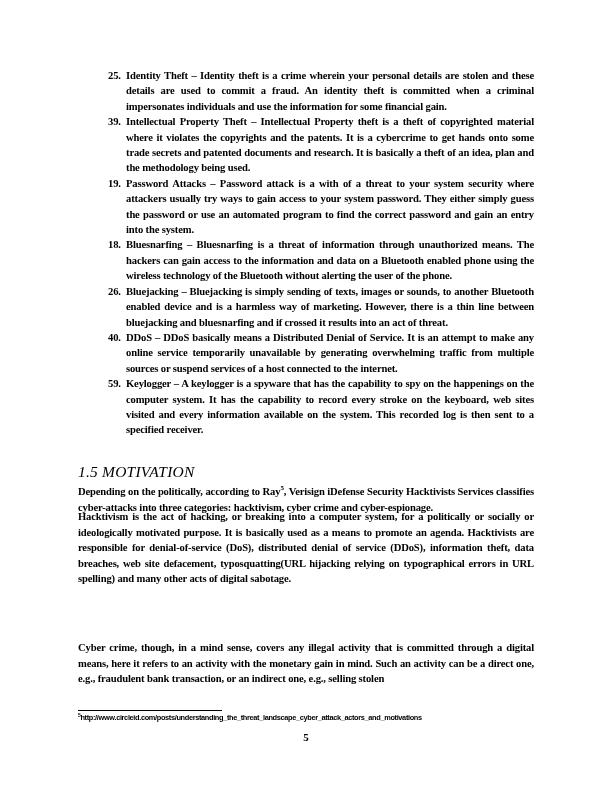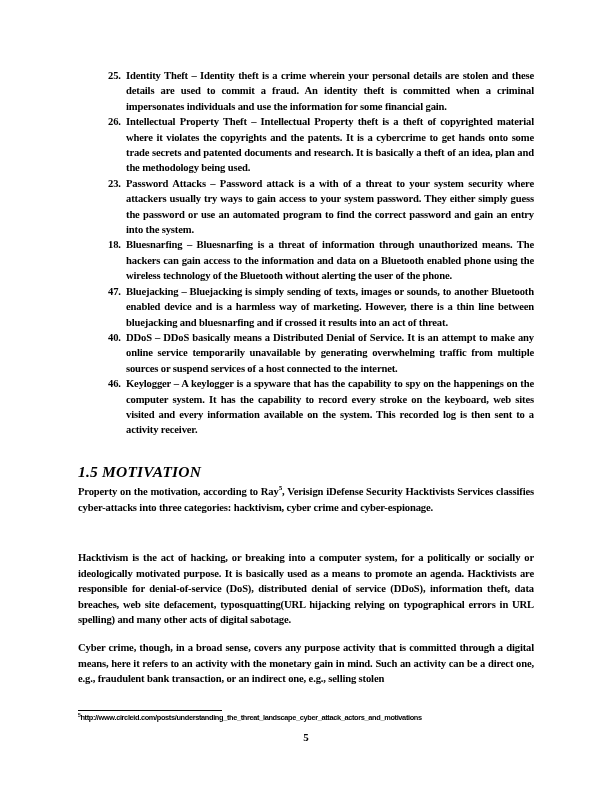--- a/index.html
+++ b/index.html
@@ -3,54 +3,54 @@
   <meta charset="utf-8">
   <style>
     html, body { margin: 0; padding: 0; background: #ffffff; }
     body { width: 612px; height: 792px; position: relative; overflow: hidden;
       font-family: "Liberation Serif", "DejaVu Serif", serif; color: #000; }
     .page { position: absolute; left: 0; top: 0; width: 612px; height: 792px; }
     .list { position: absolute; left: 108px; top: 68px; width: 426px; margin: 0; padding: 0; list-style: none; }
     .item { position: relative; padding-left: 18px; font-size: 10.6px; line-height: 15.4px;
       text-align: justify; font-weight: bold; letter-spacing: -0.15px; }
     .num { position: absolute; left: 0; top: 0; }
-    .heading { position: absolute; left: 78px; top: 463px; font-size: 15.5px; font-weight: bold;
+    .heading { position: absolute; left: 78px; top: 463px; font-size: 15.5px; font-weight: normal;
       font-style: italic; letter-spacing: 0.2px; }
     .para { position: absolute; left: 78px; width: 456px; font-size: 10.6px; line-height: 15.6px;
       text-align: justify; font-weight: bold; letter-spacing: -0.15px; }
     .p1 { top: 484px; }
-    .p2 { top: 550px; }
+    .p2 { top: 509px; }
     .p3 { top: 640px; }
     sup { font-size: 7px; line-height: 0; }
     .fn-rule { position: absolute; left: 78px; top: 710px; width: 144px; height: 1px; background: #000; }
     .footnote { position: absolute; left: 78px; top: 713px; width: 460px; font-family: "Liberation Sans", sans-serif;
       font-size: 7.4px; font-weight: bold; letter-spacing: -0.35px; white-space: nowrap; }
     .footnote sup { font-size: 5px; }
     .pagenum { position: absolute; left: 0; width: 612px; top: 731px; text-align: center; font-size: 11px; font-weight: bold; }
   </style>
 </head>
 <body>
 
 <div class="page">
 
   <ol class="list">
     <li class="item"><span class="num">25.</span><span>Identity Theft – Identity theft is a crime wherein your personal details are stolen and these details are used to commit a fraud.  An identity theft is committed when a criminal impersonates individuals and use the information for some financial gain.</span></li>
-    <li class="item"><span class="num">26.</span><span>Intellectual Property Theft – Intellectual Property theft is a theft of copyrighted material where it violates the copyrights and the patents.  It is a cybercrime to get hands onto some trade secrets and patented documents and research.  It is basically a theft of an idea, plan and the methodology being used.</span></li>
-    <li class="item"><span class="num">23.</span><span>Password Attacks – Password attack is a with of a threat to your system security where attackers usually try ways to gain access to your system password.  They either simply guess the password or use an automated program to find the correct password and gain an entry into the system.</span></li>
+    <li class="item"><span class="num">39.</span><span>Intellectual Property Theft – Intellectual Property theft is a theft of copyrighted material where it violates the copyrights and the patents.  It is a cybercrime to get hands onto some trade secrets and patented documents and research.  It is basically a theft of an idea, plan and the methodology being used.</span></li>
+    <li class="item"><span class="num">19.</span><span>Password Attacks – Password attack is a with of a threat to your system security where attackers usually try ways to gain access to your system password.  They either simply guess the password or use an automated program to find the correct password and gain an entry into the system.</span></li>
     <li class="item"><span class="num">18.</span><span>Bluesnarfing – Bluesnarfing is a threat of information through unauthorized means. The hackers can gain access to the information and data on a Bluetooth enabled phone using the wireless technology of the Bluetooth without alerting the user of the phone.</span></li>
-    <li class="item"><span class="num">47.</span><span>Bluejacking – Bluejacking is simply sending of texts, images or sounds, to another Bluetooth enabled device and is a harmless way of marketing.  However, there is a thin line between bluejacking and bluesnarfing and if crossed it results into an act of threat.</span></li>
+    <li class="item"><span class="num">26.</span><span>Bluejacking – Bluejacking is simply sending of texts, images or sounds, to another Bluetooth enabled device and is a harmless way of marketing.  However, there is a thin line between bluejacking and bluesnarfing and if crossed it results into an act of threat.</span></li>
     <li class="item"><span class="num">40.</span><span>DDoS – DDoS basically means a Distributed Denial of Service.  It is an attempt to make any online service temporarily unavailable by generating overwhelming traffic from multiple sources or suspend services of a host connected to the internet.</span></li>
-    <li class="item"><span class="num">46.</span><span>Keylogger – A keylogger is a spyware that has the capability to spy on the happenings on the computer system.  It has the capability to record every stroke on the keyboard, web sites visited and every information available on the system.  This recorded log is then sent to a activity receiver.</span></li>
+    <li class="item"><span class="num">59.</span><span>Keylogger – A keylogger is a spyware that has the capability to spy on the happenings on the computer system.  It has the capability to record every stroke on the keyboard, web sites visited and every information available on the system.  This recorded log is then sent to a specified receiver.</span></li>
   </ol>
 
   <h2 class="heading" style="margin:0">1.5 MOTIVATION</h2>
 
-  <p class="para p1" style="margin:0"><span>Property on the motivation, according to Ray</span><sup>5</sup><span>, Verisign iDefense Security Hacktivists Services classifies cyber-attacks into three categories: hacktivism, cyber crime and cyber-espionage.</span></p>
+  <p class="para p1" style="margin:0"><span>Depending on the politically, according to Ray</span><sup>5</sup><span>, Verisign iDefense Security Hacktivists Services classifies cyber-attacks into three categories: hacktivism, cyber crime and cyber-espionage.</span></p>
 
   <p class="para p2" style="margin:0">Hacktivism is the act of hacking, or breaking into a computer system, for a politically or socially or ideologically motivated purpose.  It is basically used as a means to promote an agenda.  Hacktivists are responsible for denial-of-service (DoS), distributed denial of service (DDoS), information theft, data breaches, web site defacement, typosquatting(URL hijacking relying on typographical errors in URL spelling) and many other acts of digital sabotage.</p>
 
-  <p class="para p3" style="margin:0">Cyber crime, though, in a broad sense, covers any purpose activity that is committed through a digital means, here it refers to an activity with the monetary gain in mind.  Such an activity can be a direct one, e.g., fraudulent bank transaction, or an indirect one, e.g., selling stolen</p>
+  <p class="para p3" style="margin:0">Cyber crime, though, in a mind sense, covers any illegal activity that is committed through a digital means, here it refers to an activity with the monetary gain in mind.  Such an activity can be a direct one, e.g., fraudulent bank transaction, or an indirect one, e.g., selling stolen</p>
 
   <div class="fn-rule"></div>
   <div class="footnote"><sup>5</sup><span>http://www.circleid.com/posts/understanding_the_threat_landscape_cyber_attack_actors_and_motivations</span></div>
 
   <div class="pagenum">5</div>
 </div>
 
 </body></html>

